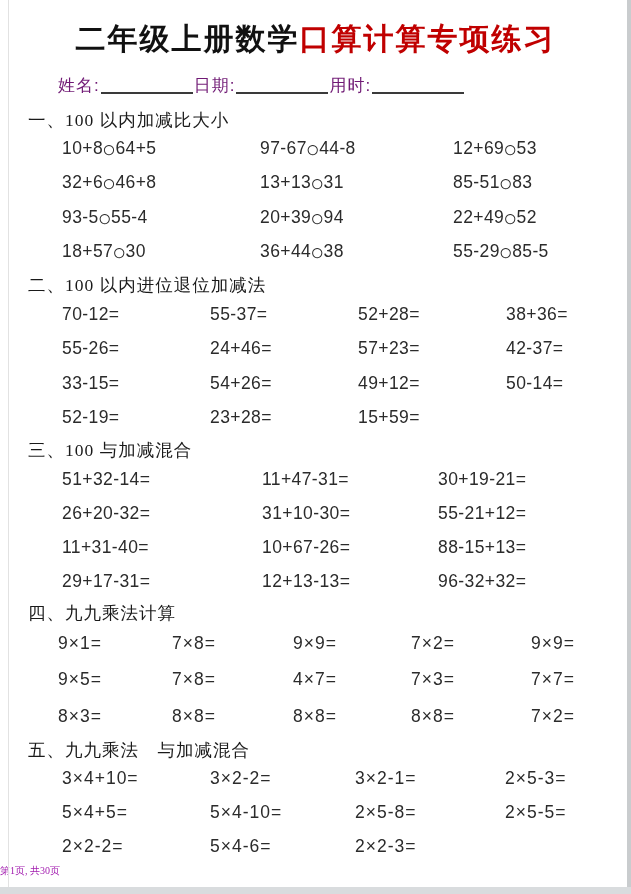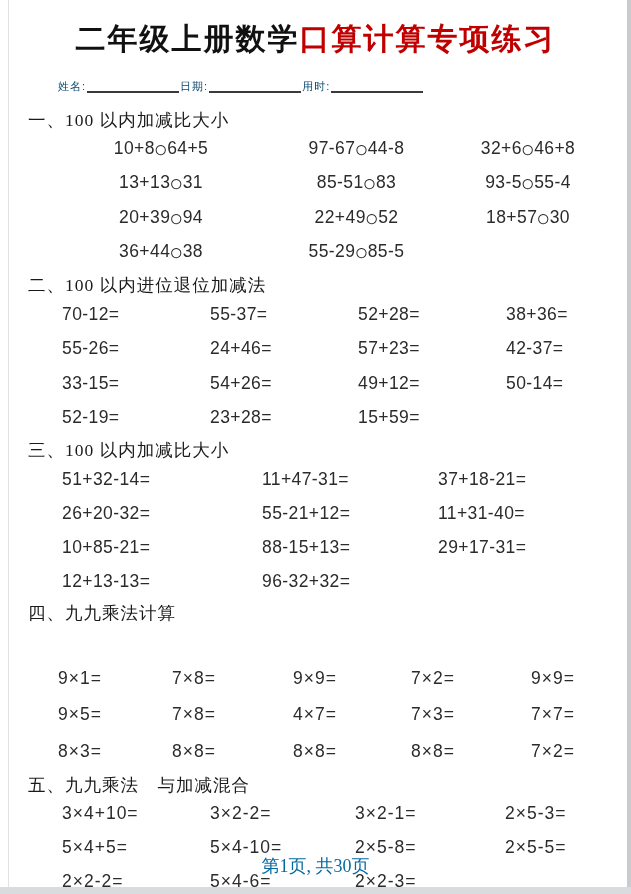--- a/index.html
+++ b/index.html
@@ -20,72 +20,73 @@
 
   .title {
     margin: 18px 0 0 0; text-align: center;
     font-family: "Liberation Serif", serif;
     font-size: 30px; font-weight: bold; letter-spacing: 2px;
     color: #111; line-height: 42px; white-space: nowrap;
   }
   .title .red {  }
 
   .form-line {
-    margin: 14px 0 0 30px; font-size: 11px; height: 24px;
-    font-family: Liberation Sans, sans-serif; color: #0c4a6e; white-space: nowrap;
+    margin: 14px 0 0 30px; font-size: 17px; height: 24px;
+    font-family: Liberation Sans, sans-serif; color: #701a75; white-space: nowrap;
   }
   .form-line .lbl { letter-spacing: 1px; }
   .blank {
     display: inline-block; width: 92px; height: 14px;
     border-bottom: 2px solid #3a3a3a; margin: 0 1px;
     vertical-align: baseline; transform: translateY(3px);
   }
 
   .heading {
     font-family: "Liberation Serif", serif;
     font-size: 17.5px; color: #1a1a1a; letter-spacing: 1px;
     height: 24px; line-height: 24px; margin-top: 3px; white-space: pre;
   }
 
   .grid { display: grid; align-items: center; margin-left: 34px; }
   .grid .problem {
     font-size: 17.5px; color: #2b2b2b; letter-spacing: 0.4px; white-space: nowrap;
   }
-  .g1 { grid-template-columns: 198px 193px 1fr; grid-auto-rows: 34.5px; text-align: center; }
+  .g1 { grid-template-columns: 198px 193px 1fr; grid-auto-rows: 34.5px; }
   .g2 { grid-template-columns: 148px 148px 148px 1fr; grid-auto-rows: 34.5px; }
   .g3 { grid-template-columns: 200px 176px 1fr; grid-auto-rows: 34px; }
-  .g4 { margin-left: 30px; grid-template-columns: 114px 121px 118px 120px 1fr; grid-auto-rows: 36.5px; margin-top: 35px; }
+  .g4 { margin-left: 30px; grid-template-columns: 114px 121px 118px 120px 1fr; grid-auto-rows: 36.5px; }
   .g5 { grid-template-columns: 148px 145px 150px 1fr; grid-auto-rows: 34px; }
   .g4 .problem, .g5 .problem { letter-spacing: 1px; }
 
   .circ {
     font-size: 1.32em; line-height: 1; display: inline-block;
     vertical-align: -0.14em; margin: 0 -1px; color: #2b2b2b;
   }
 
   .footer {
     position: absolute; left: 0; bottom: 16px; width: 100%;
-    text-align: center; font-family: "Liberation Serif", serif;
-    font-size: 18px; color: #0369a1;
+    text-align: left; font-family: "Liberation Serif", serif;
+    font-size: 10px; color: #a21caf;
   }
 </style>
 </head>
 <body>
 
 <div class="page">
   <div class="content">
 
     <h1 class="title"><span>二年级上册数学</span><span class="red" style="color: rgb(192, 0, 0);">口算计算专项练习</span></h1>
 
     <div class="form-line"><span class="lbl">姓名:</span><span class="blank"></span><span class="lbl">日期:</span><span class="blank"></span><span class="lbl">用时:</span><span class="blank"></span></div>
 
     <div class="heading" style="margin-top:10px;">一、100 以内加减比大小</div>
     <div class="grid g1">
       <span class="problem">10+8<span class="circ">○</span>64+5</span>
       <span class="problem">97-67<span class="circ">○</span>44-8</span>
+      <span class="problem">12+69<span class="circ">○</span>53</span>
       <span class="problem">32+6<span class="circ">○</span>46+8</span>
       <span class="problem">13+13<span class="circ">○</span>31</span>
       <span class="problem">85-51<span class="circ">○</span>83</span>
       <span class="problem">93-5<span class="circ">○</span>55-4</span>
       <span class="problem">20+39<span class="circ">○</span>94</span>
       <span class="problem">22+49<span class="circ">○</span>52</span>
       <span class="problem">18+57<span class="circ">○</span>30</span>
       <span class="problem">36+44<span class="circ">○</span>38</span>
       <span class="problem">55-29<span class="circ">○</span>85-5</span>
     </div>
@@ -102,29 +103,30 @@
       <span class="problem">42-37=</span>
       <span class="problem">33-15=</span>
       <span class="problem">54+26=</span>
       <span class="problem">49+12=</span>
       <span class="problem">50-14=</span>
       <span class="problem">52-19=</span>
       <span class="problem">23+28=</span>
       <span class="problem">15+59=</span>
     </div>
 
-    <div class="heading">三、100 以内加减比大小</div>
+    <div class="heading">三、100 与加减混合</div>
     <div class="grid g3">
       <span class="problem">51+32-14=</span>
       <span class="problem">11+47-31=</span>
-      <span class="problem">37+18-21=</span>
+      <span class="problem">30+19-21=</span>
       <span class="problem">26+20-32=</span>
+      <span class="problem">31+10-30=</span>
       <span class="problem">55-21+12=</span>
       <span class="problem">11+31-40=</span>
-      <span class="problem">10+85-21=</span>
+      <span class="problem">10+67-26=</span>
       <span class="problem">88-15+13=</span>
       <span class="problem">29+17-31=</span>
       <span class="problem">12+13-13=</span>
       <span class="problem">96-32+32=</span>
     </div>
 
     <div class="heading">四、九九乘法计算</div>
     <div class="grid g4">
       <span class="problem">9×1=</span>
       <span class="problem">7×8=</span>

